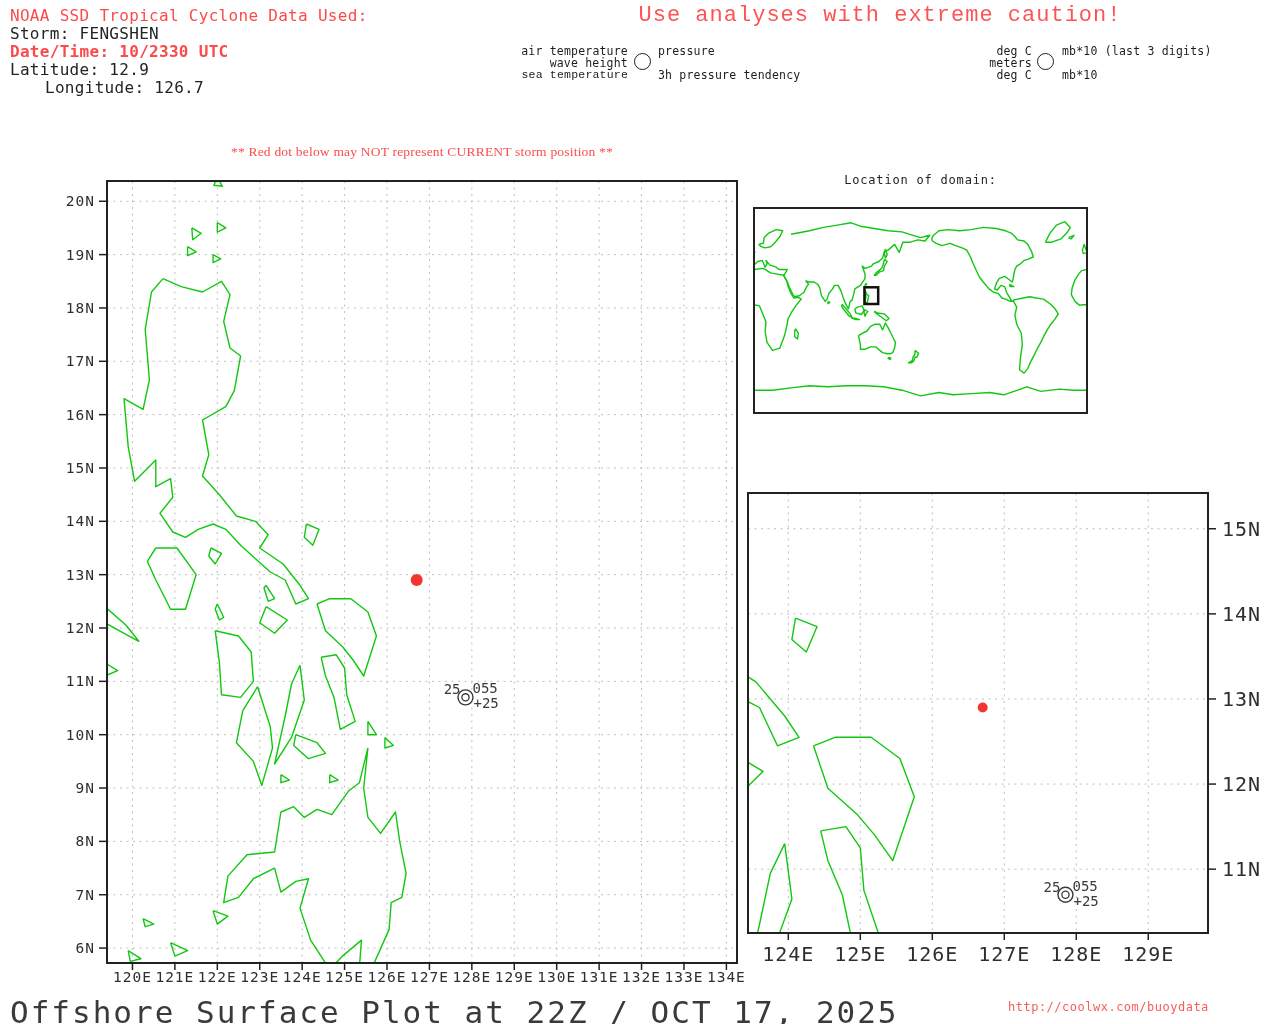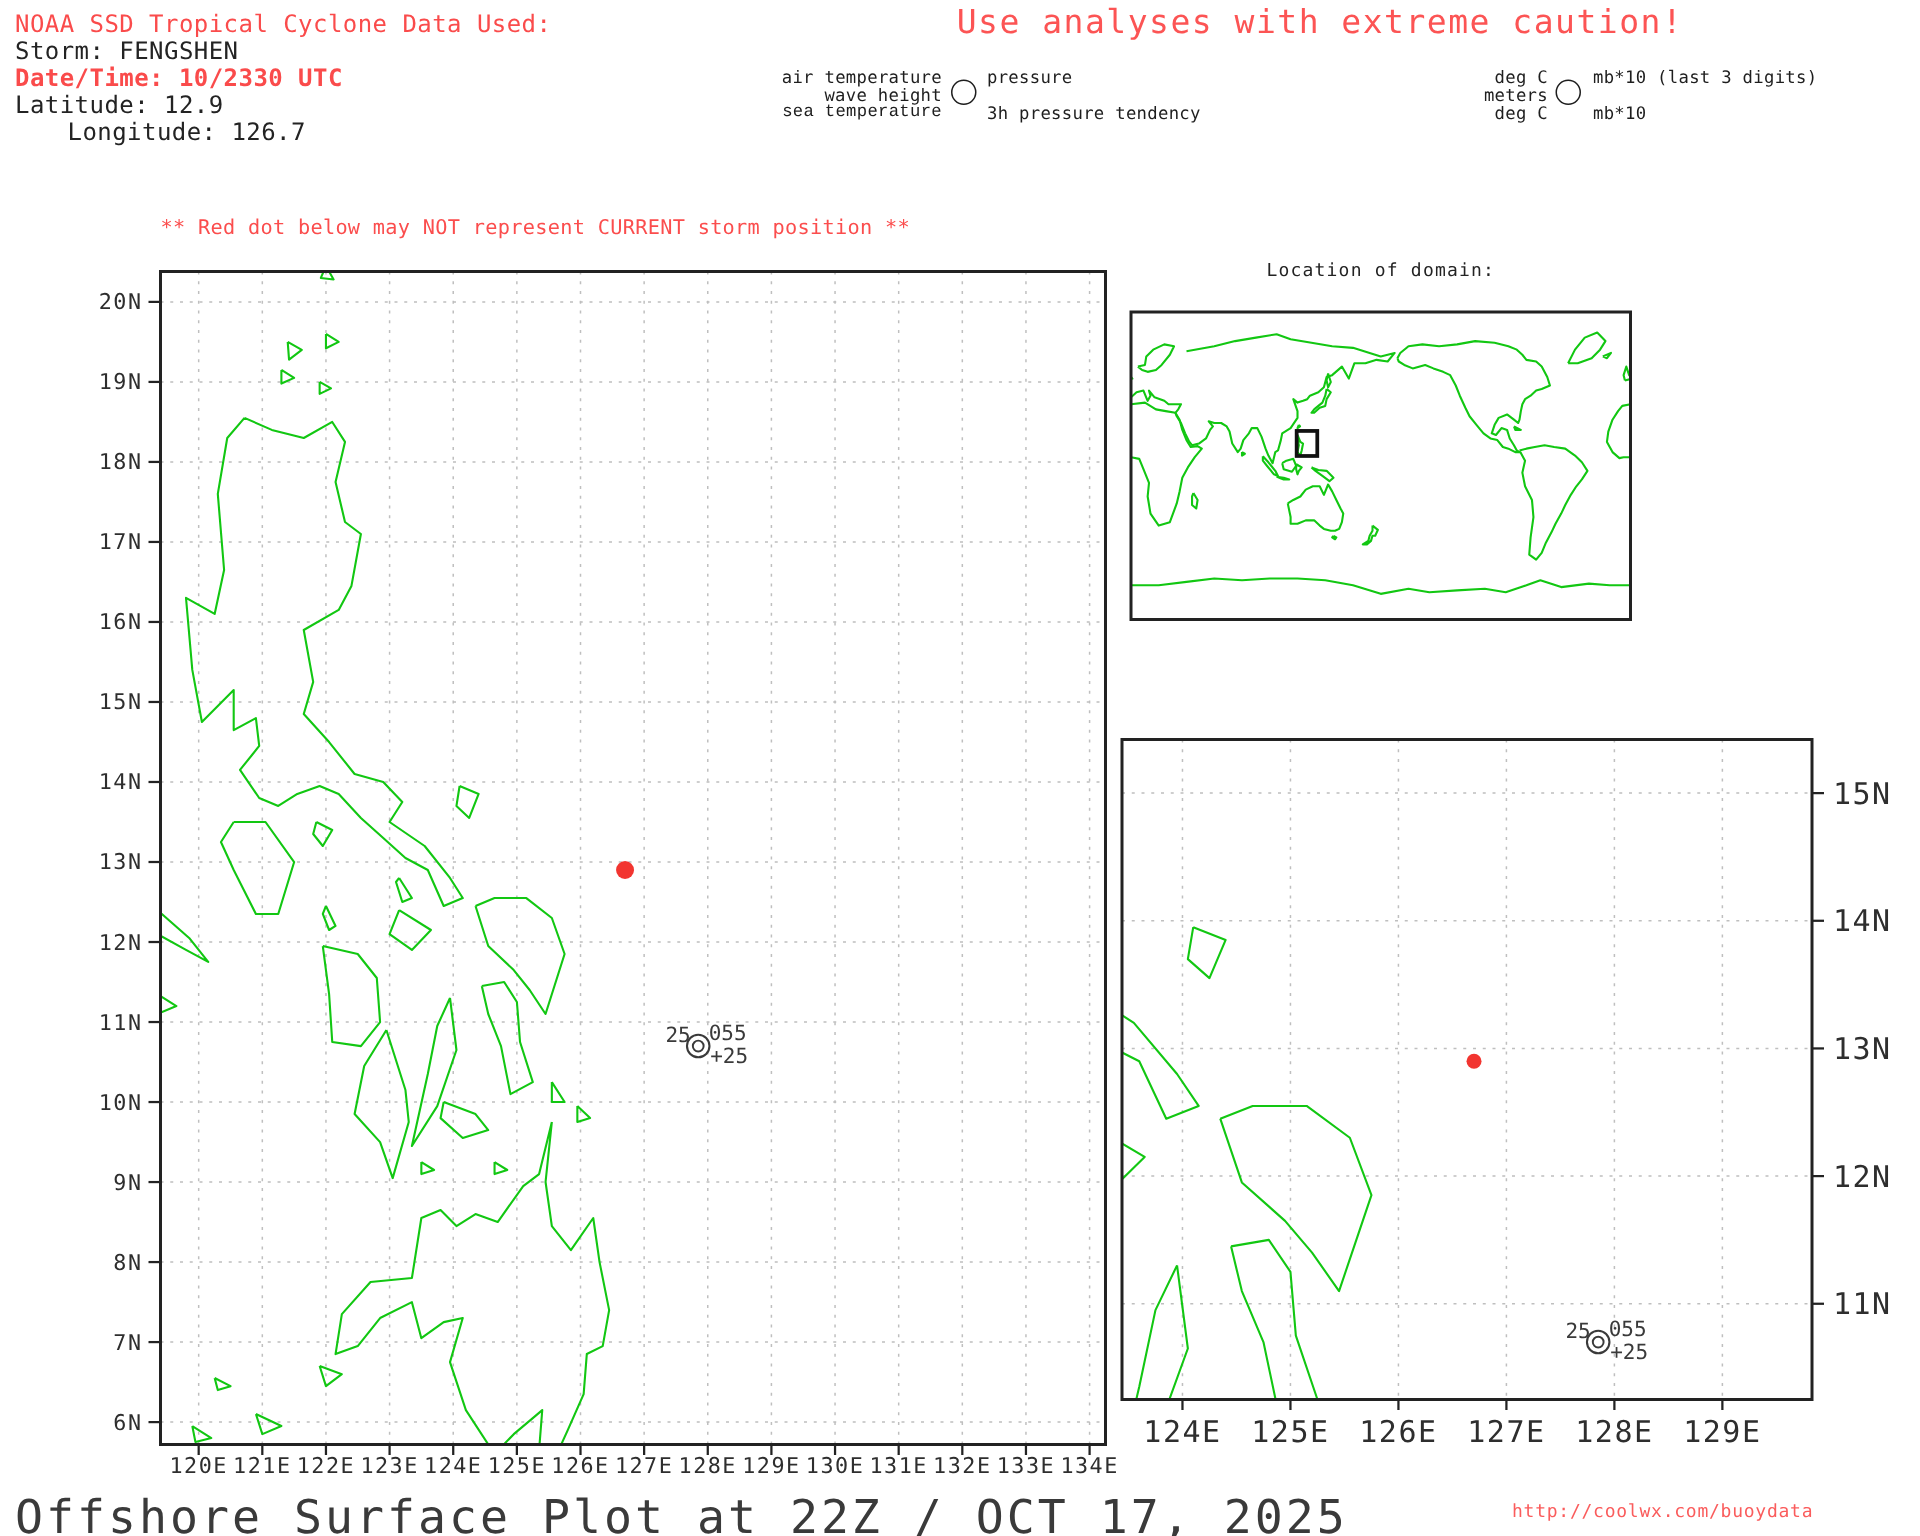--- a/index.html
+++ b/index.html
@@ -21,37 +21,37 @@
 </style>
 </head>
 <body>
 
 <div class="abs hdr red" style="left:10px;top:7px;">NOAA SSD Tropical Cyclone Data Used:</div>
 <div class="abs hdr" style="left:10px;top:25px;">Storm: FENGSHEN</div>
 <div class="abs hdr red bold" style="left:10px;top:43px;">Date/Time: 10/2330 UTC</div>
 <div class="abs hdr" style="left:10px;top:61px;">Latitude: 12.9</div>
 <div class="abs hdr" style="left:10px;top:79px;margin-left:35px;">Longitude: 126.7</div>
 
-<div class="abs caution" style="left:625px;top:3px;width:510px;text-align:center;">Use analyses with extreme caution!</div>
+<div class="abs caution" style="left:625px;top:3px;width:510px;text-align:center;font-family:Liberation Mono, monospace;">Use analyses with extreme caution!</div>
 
 <div class="abs leg ra" style="right:652px;top:44px;">air temperature</div>
 <div class="abs leg ra" style="right:652px;top:56px;">wave height</div>
 <div class="abs leg ra" style="right:652px;top:68px;font-family:Liberation Mono, monospace;">sea temperature</div>
 <div class="legcirc" style="left:634px;top:53px;"></div>
 <div class="abs leg" style="left:658px;top:44px;">pressure</div>
 <div class="abs leg" style="left:658px;top:68px;">3h pressure tendency</div>
 
 <div class="abs leg ra" style="right:248px;top:44px;">deg C</div>
 <div class="abs leg ra" style="right:248px;top:56px;">meters</div>
 <div class="abs leg ra" style="right:248px;top:68px;">deg C</div>
 <div class="legcirc" style="left:1037px;top:53px;"></div>
 <div class="abs leg" style="left:1062px;top:44px;">mb*10 (last 3 digits)</div>
 <div class="abs leg" style="left:1062px;top:68px;">mb*10</div>
 
-<div class="abs warn" style="left:107px;top:144px;width:630px;">** Red dot below may NOT represent CURRENT storm position **</div>
+<div class="abs warn" style="left:107px;top:144px;width:630px;text-align:center;font-family:Liberation Serif, serif;">** Red dot below may NOT represent CURRENT storm position **</div>
 
 <div class="abs worldtitle" style="left:754px;top:173px;width:333px;text-align:center;">Location of domain:</div>
 
 <div class="abs ftitle" style="left:10px;top:994px;">Offshore Surface Plot at 22Z / OCT 17, 2025</div>
 <div class="abs furl" style="left:1008px;top:1000px;">http://coolwx.com/buoydata</div>
 
 <svg id="map-canvas" width="1280" height="1024" style="position:absolute;left:0;top:0;" xmlns="http://www.w3.org/2000/svg">
     <g>
       <clipPath id="clip-main-map">
         <rect x="107" y="181" width="630" height="782"></rect>

